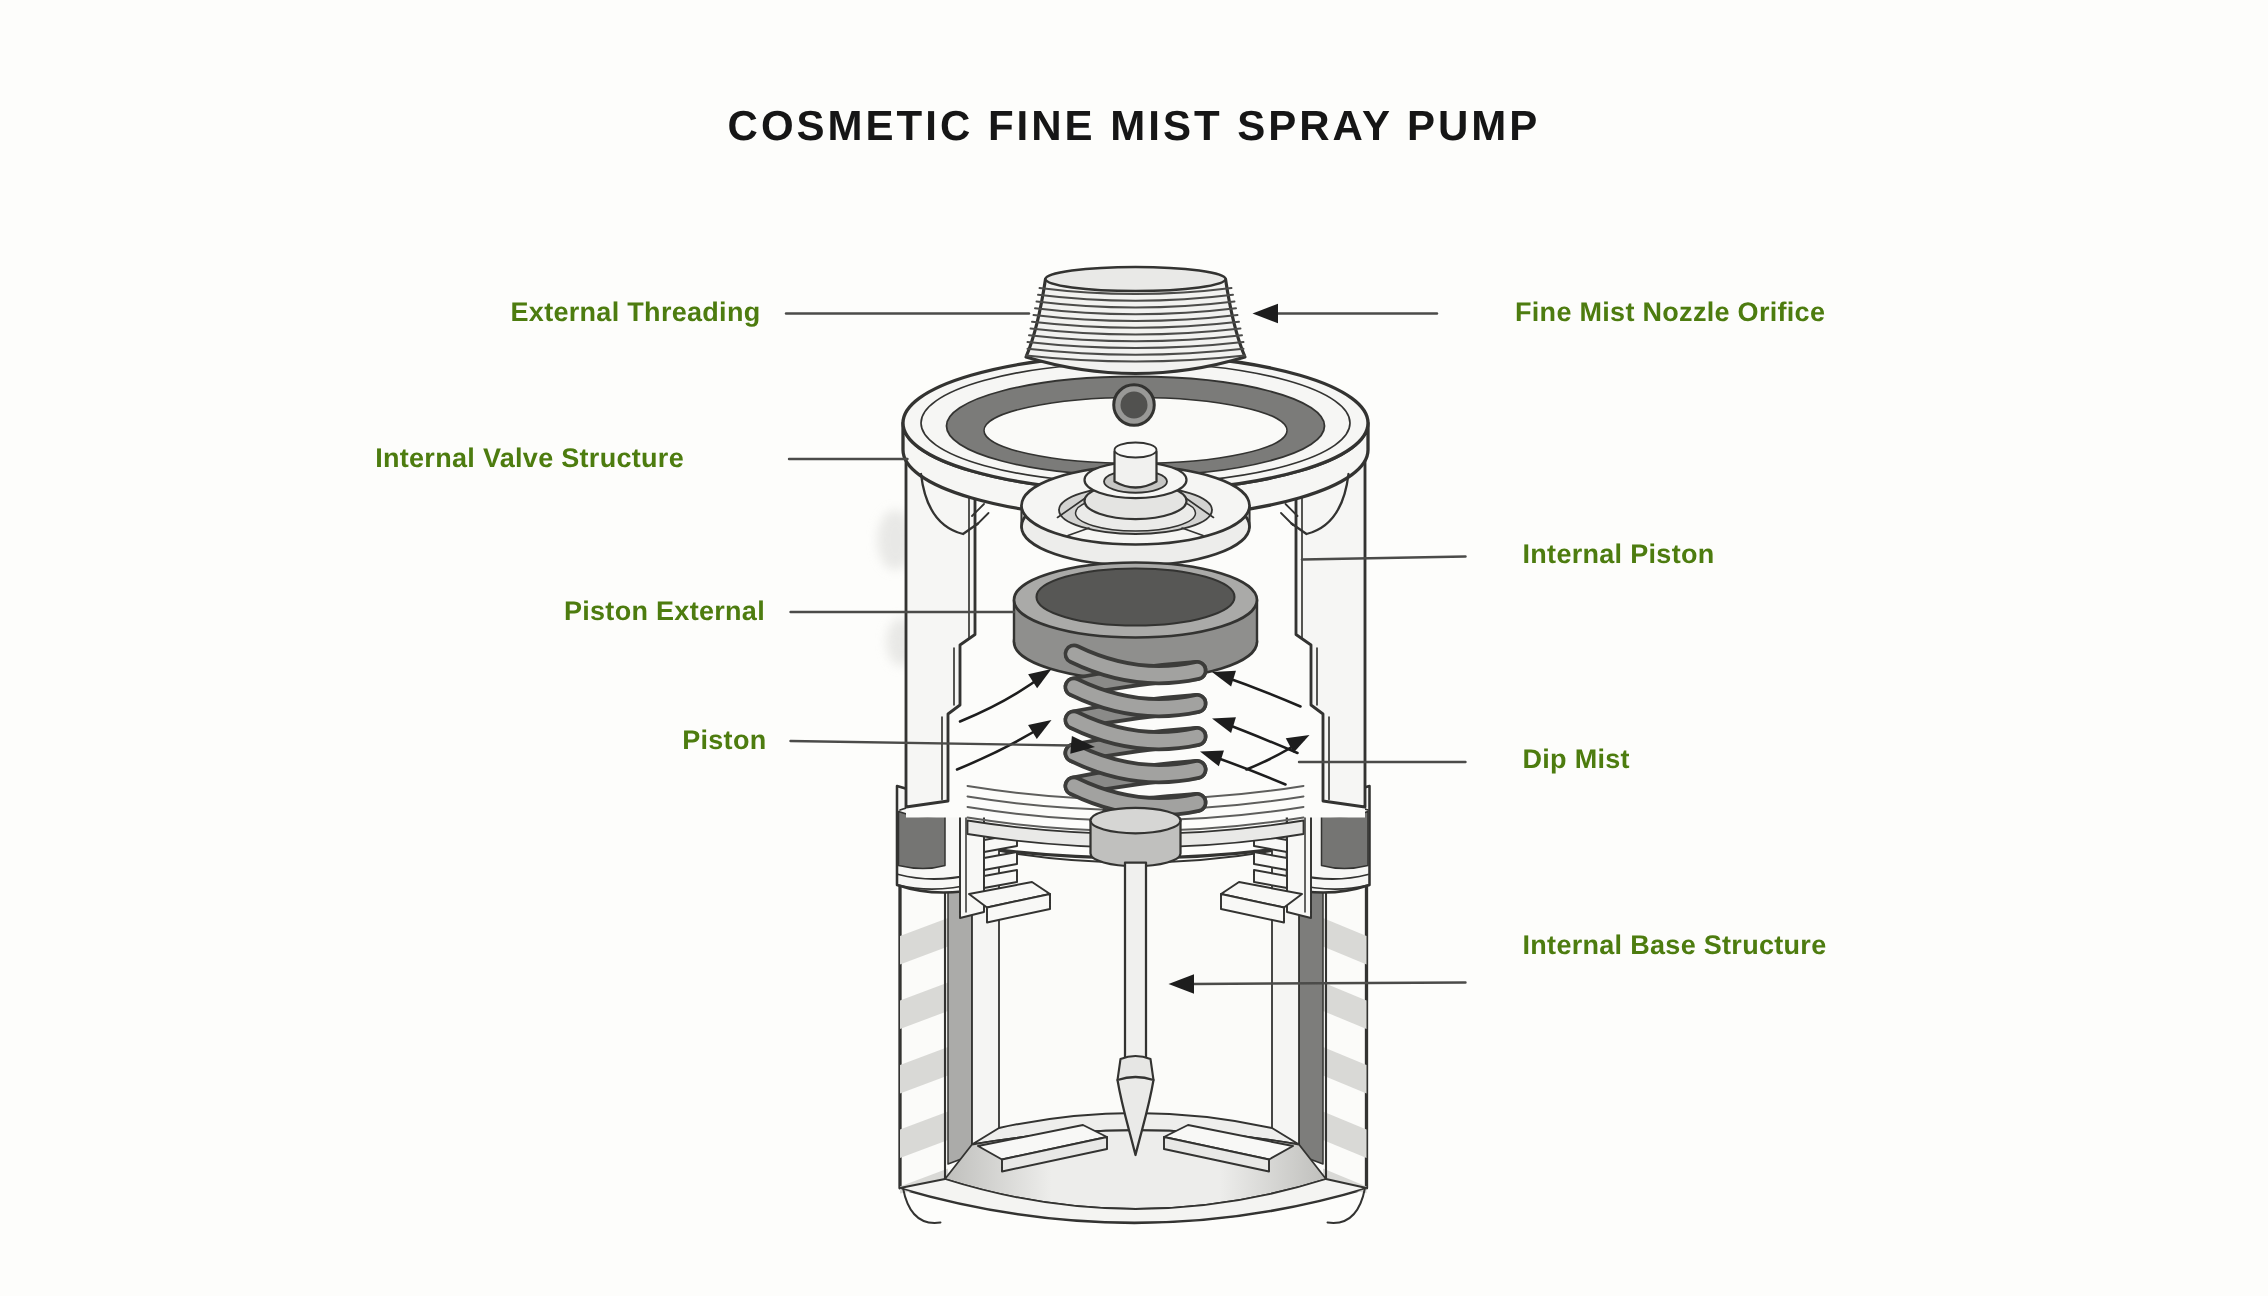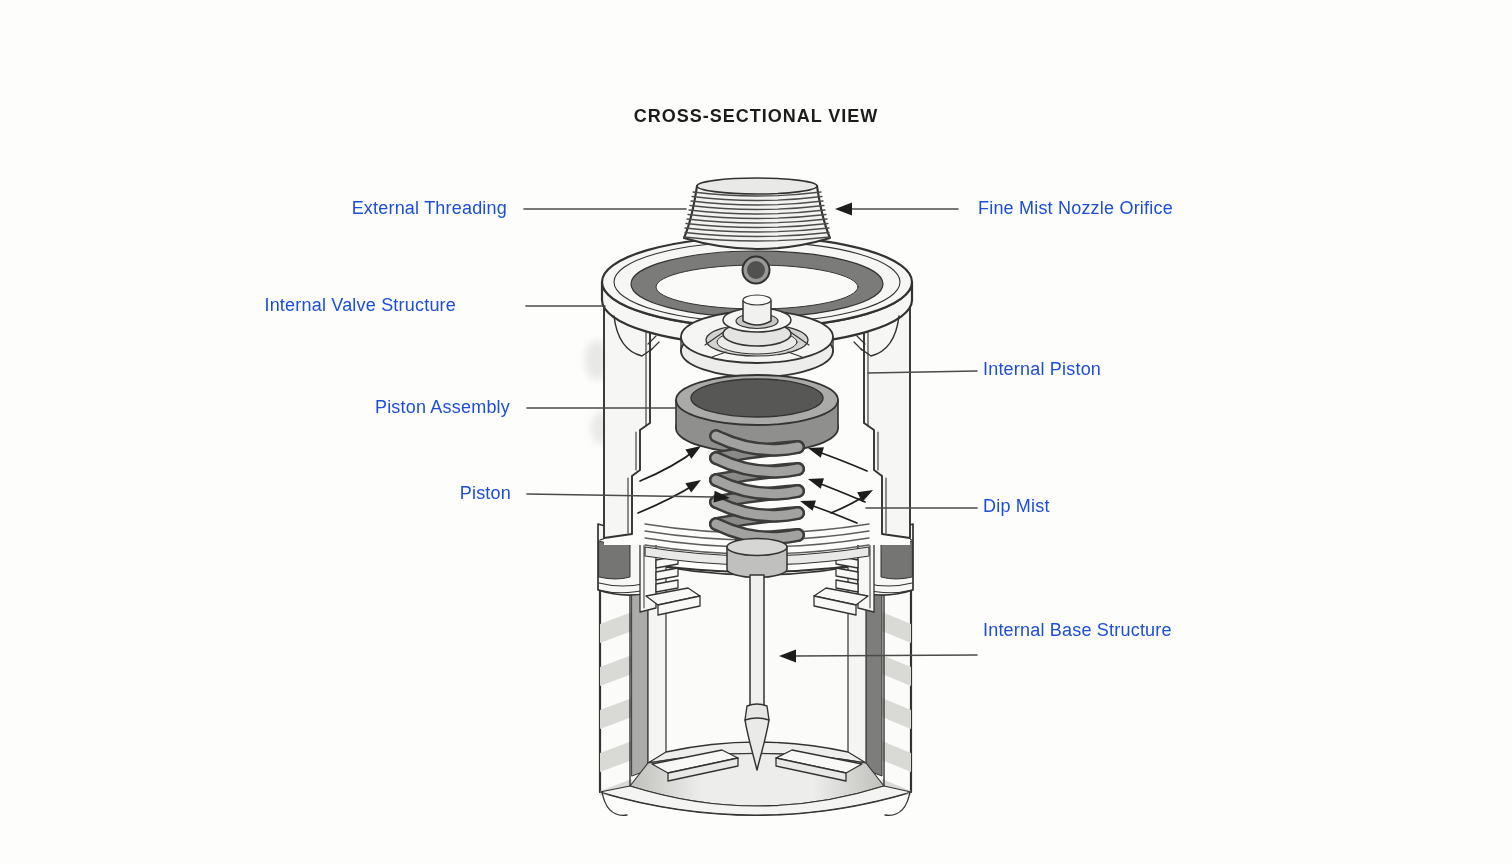--- a/index.html
+++ b/index.html
@@ -18,37 +18,37 @@
     color:#161616;
   }
   .subtitle{
     position:absolute;left:0;right:0;top:106px;
     text-align:center;
     font-size:18px;font-weight:700;letter-spacing:1px;
     color:#1c1c1c;
   }
   .lbl{
     position:absolute;
-    font-size:18px;font-weight:400;letter-spacing:.2px;
-    color:#1d4ed8;white-space:nowrap;
+    font-size:18px;font-weight:700;letter-spacing:.2px;
+    color:#4d7c0f;white-space:nowrap;
   }
-  .lbl.r{text-align:center;}
+  .lbl.r{text-align:center;margin-left:32px;}
   .lbl.l{text-align:right;}
   svg{position:absolute;left:0;top:0;}
 </style>
 </head>
 <body>
 
 <div class="stage">
 
-  <div class="subtitle">CROSS-SECTIONAL VIEW</div>
+  <div class="title">COSMETIC FINE MIST SPRAY PUMP</div>
 
   <div class="lbl l" style="right:1005px;top:198px">External Threading</div>
   <div class="lbl l" style="right:1056px;top:295px">Internal Valve Structure</div>
-  <div class="lbl l" style="right:1002px;top:397px">Piston Assembly</div>
+  <div class="lbl l" style="right:1002px;top:397px">Piston External</div>
   <div class="lbl l" style="right:1001px;top:483px">Piston</div>
   <div class="lbl r" style="left:978px;top:198px">Fine Mist Nozzle Orifice</div>
   <div class="lbl r" style="left:983px;top:359px">Internal Piston</div>
   <div class="lbl r" style="left:983px;top:496px">Dip Mist</div>
   <div class="lbl r" style="left:983px;top:620px">Internal Base Structure</div>
 
   <svg width="1512" height="864" viewBox="0 0 1512 864">
     <defs>
       <filter id="soft" x="-60%" y="-60%" width="220%" height="220%">
         <feGaussianBlur stdDeviation="3.5"></feGaussianBlur>

